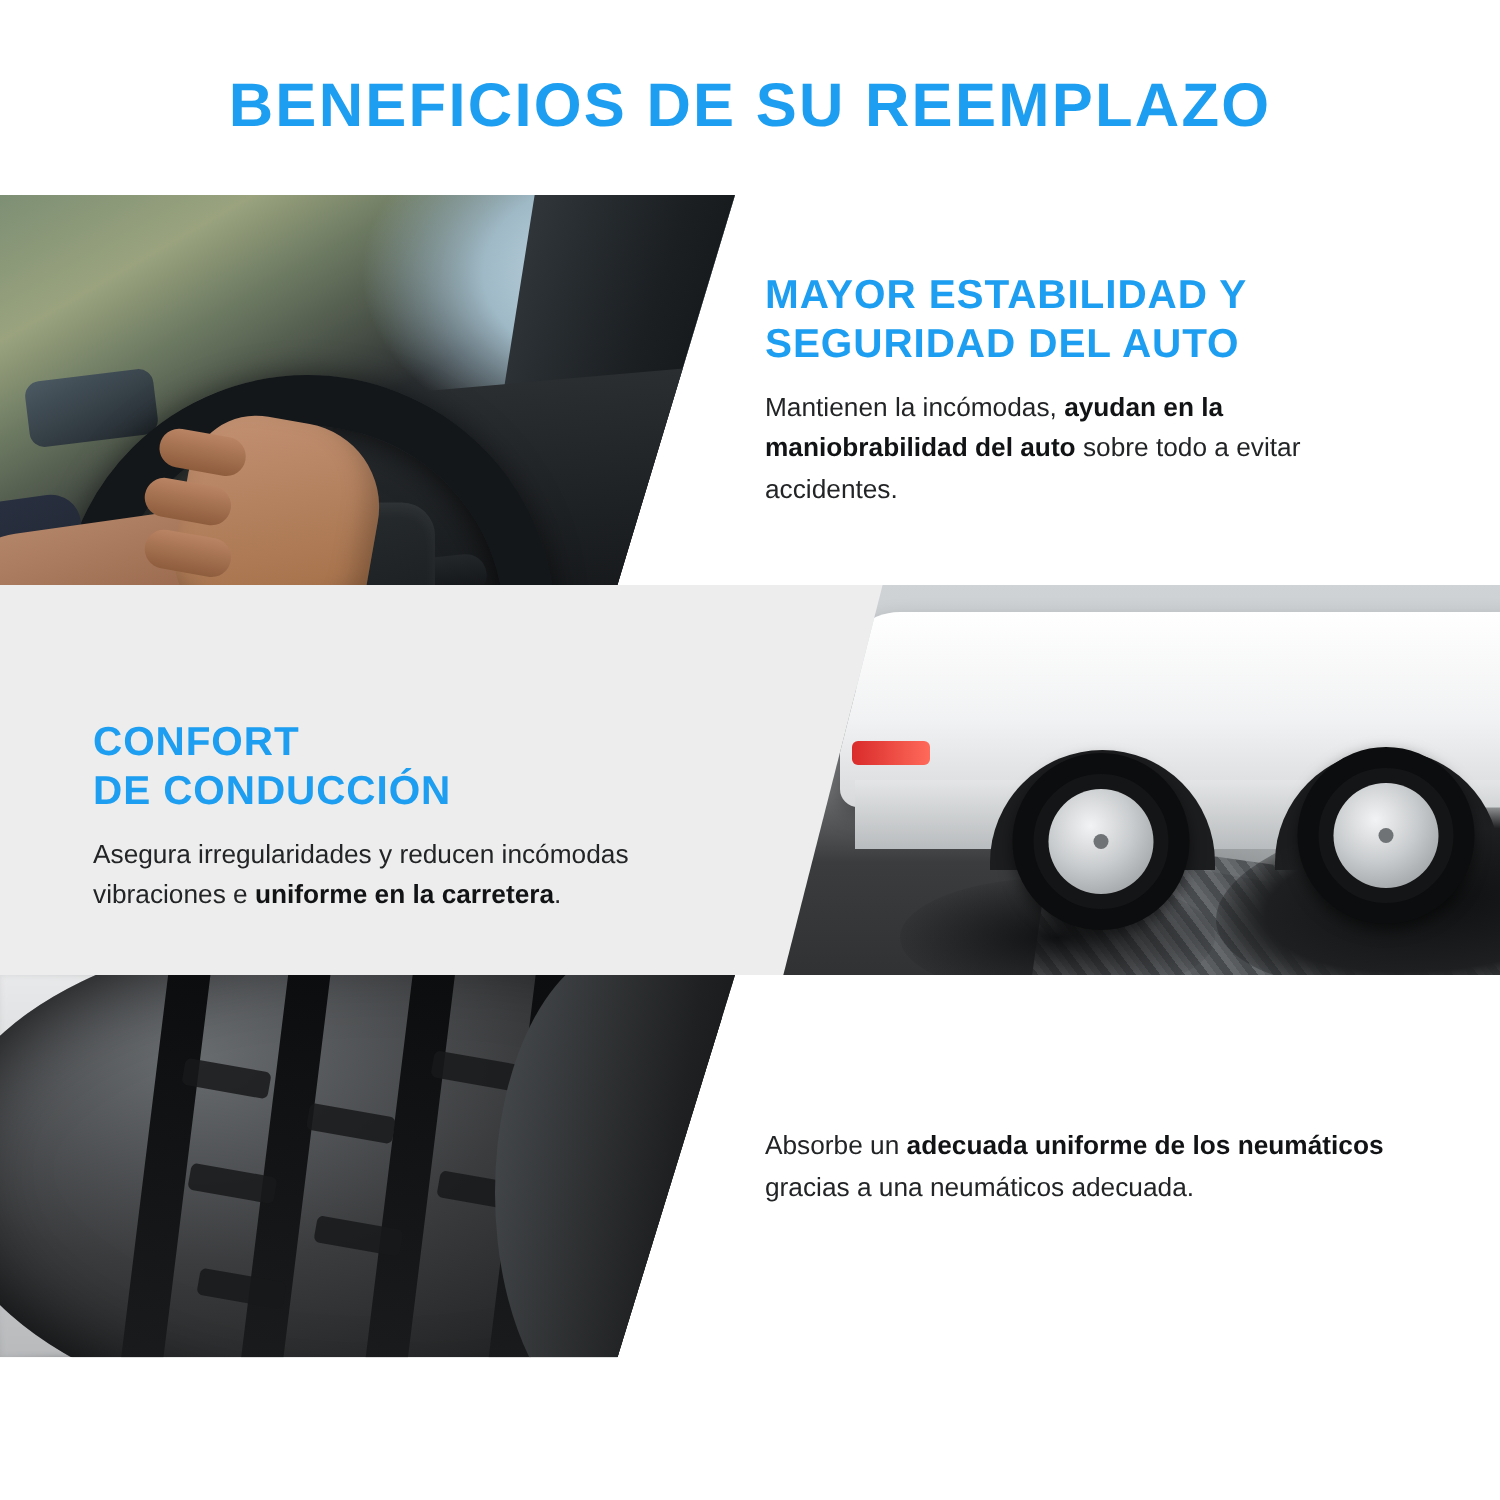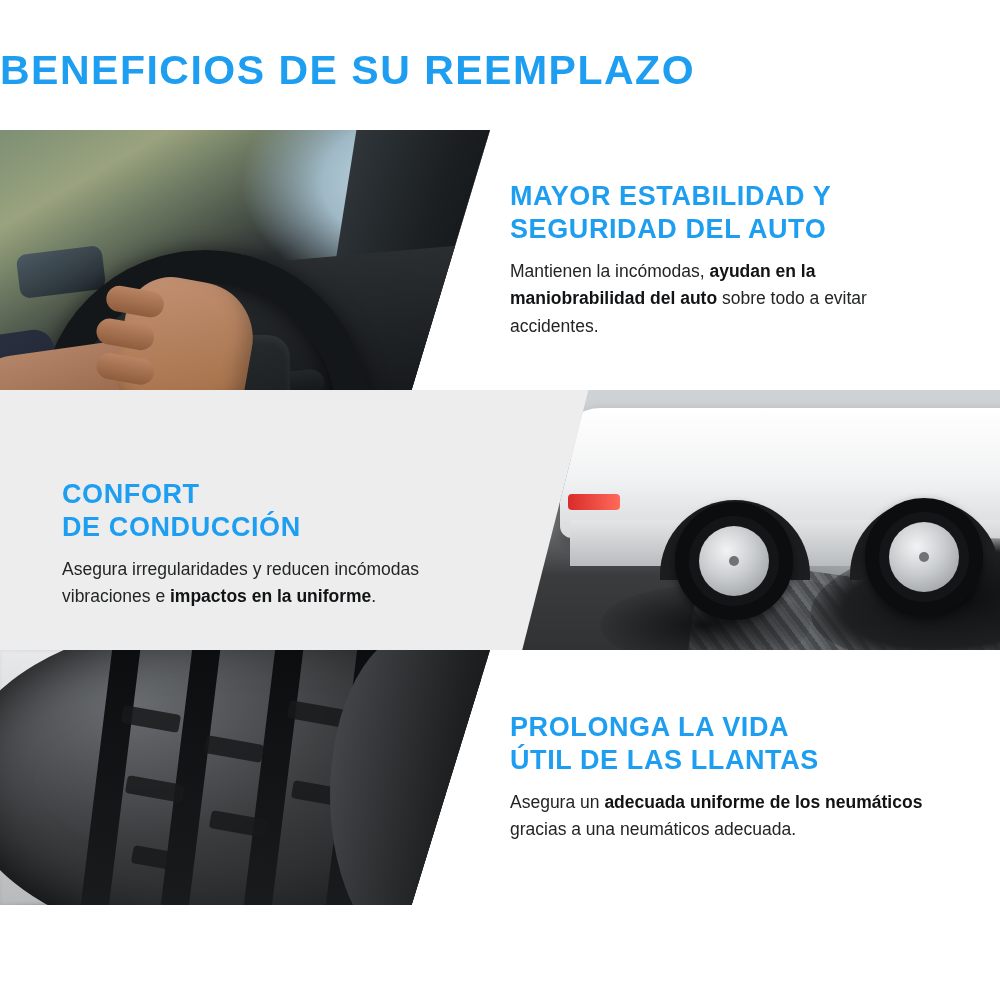--- a/index.html
+++ b/index.html
@@ -15,20 +15,21 @@
     background: #ffffff;
   }
 
   
   .header {
     position: absolute;
     top: 40px; left: 0; right: 0;
     height: 60px;
     display: flex;
     align-items: center;
+    justify-content: center;
   }
   .header-title {
     color: #1e9ef0;
     font-size: 41px;
     font-weight: bold;
     letter-spacing: 1.5px;
     text-transform: uppercase;
     white-space: nowrap;
   }
 
@@ -348,21 +349,21 @@
 SEGURIDAD DEL AUTO</div>
       <div class="item-desc"><span>Mantienen la incómodas, </span><b>ayudan en la maniobrabilidad del auto</b><span> sobre todo a evitar accidentes.</span></div>
     </div>
   </div>
 
   <div class="row row-2">
 
     <div class="text-panel text-left">
       <div class="item-title">CONFORT
 DE CONDUCCIÓN</div>
-      <div class="item-desc"><span>Asegura irregularidades y reducen incómodas vibraciones e </span><b>impactos en la uniforme</b><span>.</span></div>
+      <div class="item-desc"><span>Asegura irregularidades y reducen incómodas vibraciones e </span><b>uniforme en la carretera</b><span>.</span></div>
     </div>
 
     <div class="img-panel img-right clip-right">
       <div class="photo photo-pothole">
         <div class="curb"></div>
         <div class="gravel"></div>
         <div class="car-body"></div>
         <div class="car-skirt"></div>
         <div class="car-arch arch-1"></div>
         <div class="car-arch arch-2"></div>
@@ -394,21 +395,19 @@
         <div class="block" style="left:132px;top:200px;"></div>
         <div class="block" style="left:205px;top:90px;"></div>
         <div class="block" style="left:210px;top:165px;"></div>
         <div class="block" style="left:288px;top:55px;"></div>
         <div class="block" style="left:292px;top:135px;"></div>
         <div class="sidewall"></div>
       </div>
     </div>
 
     <div class="text-panel text-right">
-      <div class="item-title">PROLONGA LA VIDA
-ÚTIL DE LAS LLANTAS</div>
-      <div class="item-desc"><span>Asegura un </span><b>adecuada uniforme de los neumáticos</b><span> gracias a una neumáticos adecuada.</span></div>
+      <div class="item-desc"><span>Absorbe un </span><b>adecuada uniforme de los neumáticos</b><span> gracias a una neumáticos adecuada.</span></div>
     </div>
   </div>
 
   <div class="footer-space"></div>
 
 </div>
 
 </body></html>

